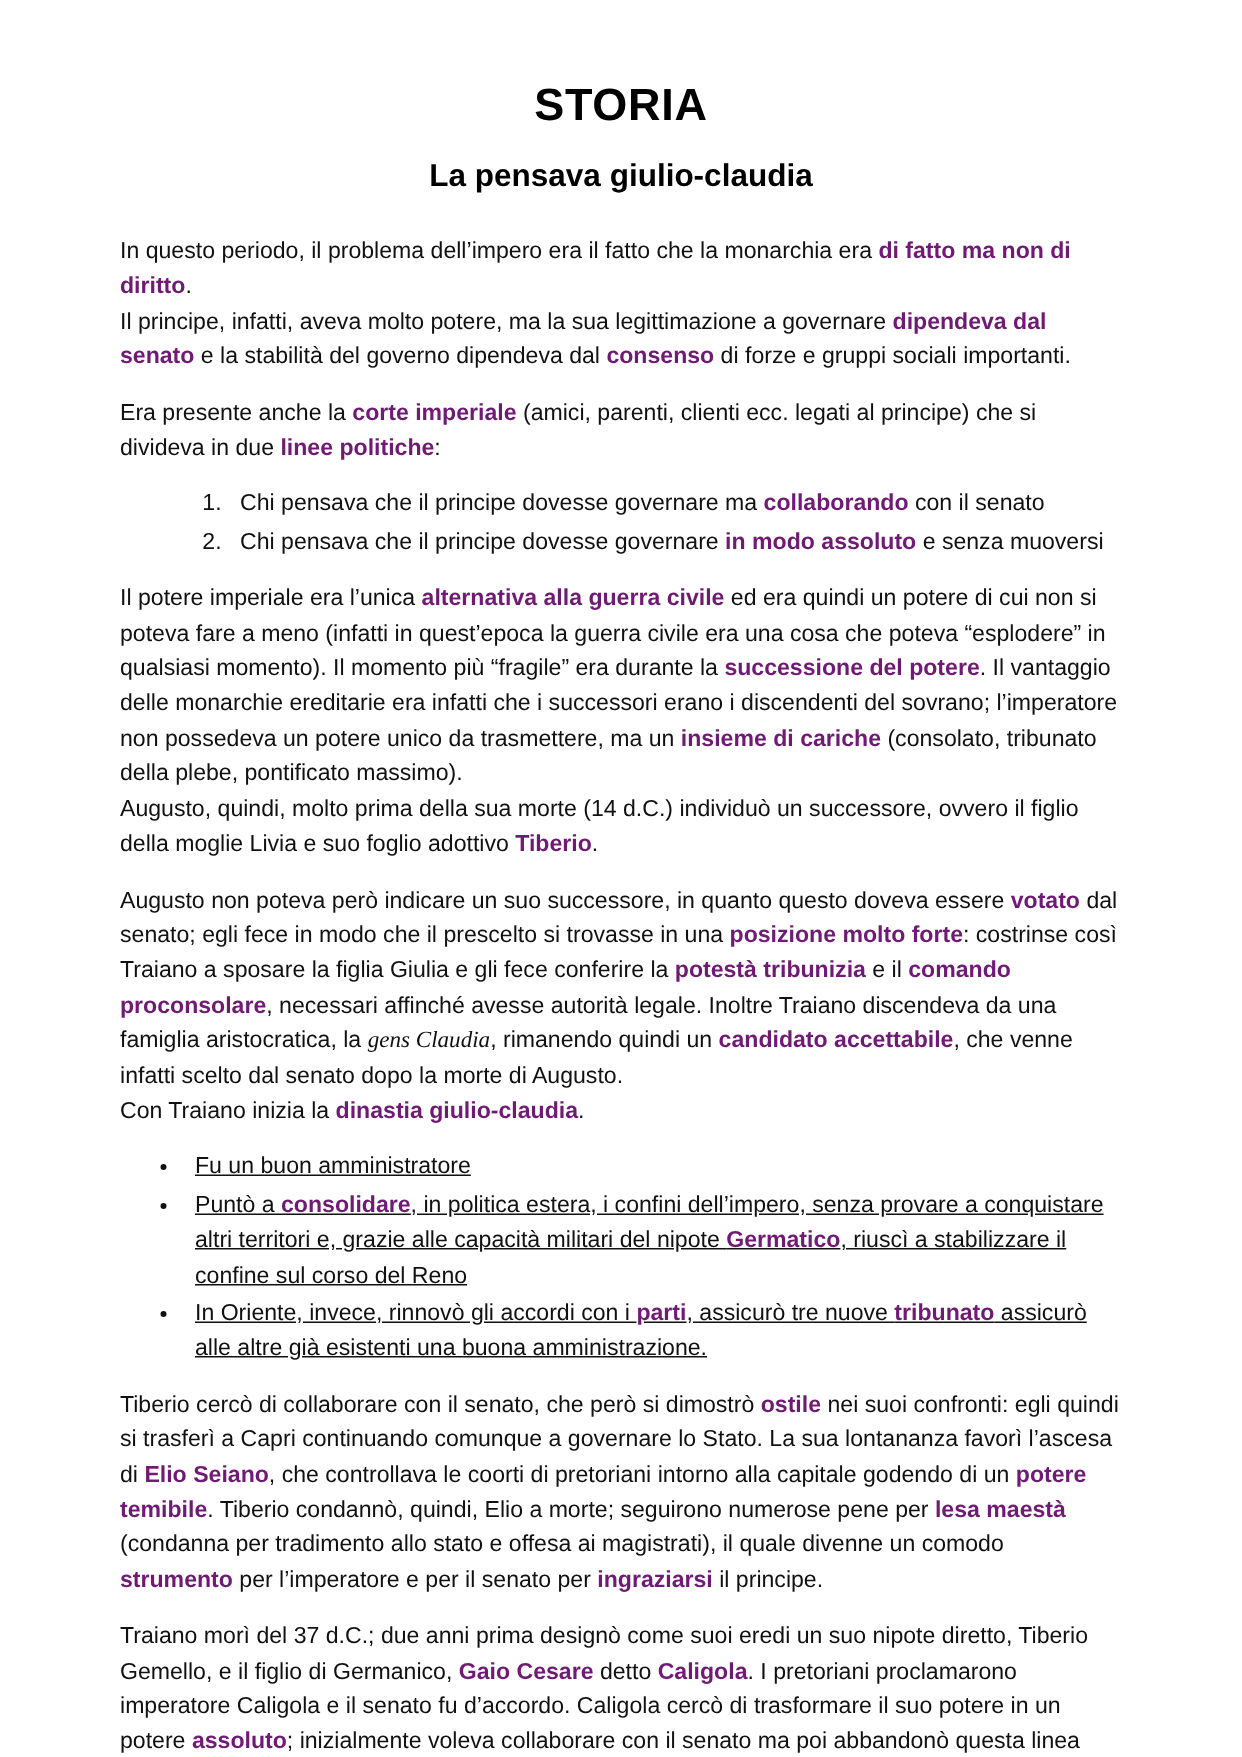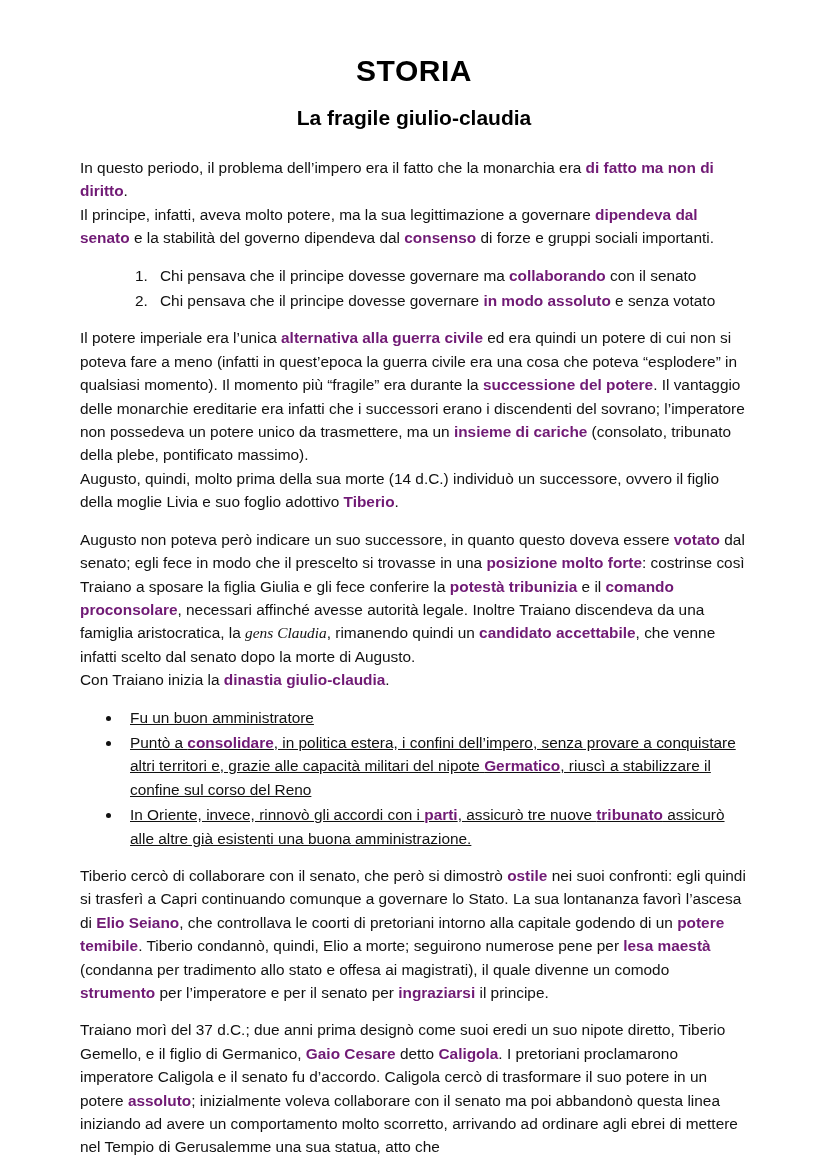--- a/index.html
+++ b/index.html
@@ -55,26 +55,27 @@
     margin: 0 0 2px 0;
   }
   .b { font-weight: 700; color: #701a75; }
   .i { font-style: italic; font-family: Liberation Serif, serif; }
 </style>
 </head>
 <body>
 
 <div class="page">
   <h1 class="doc-title">STORIA</h1>
-  <h2 class="doc-subtitle">La fragile giulio-claudia</h2>
+  <h2 class="doc-subtitle">La pensava giulio-claudia</h2>
   <div class="doc-body">
       <p><span>In questo periodo, il problema dell’impero era il fatto che la monarchia era </span><span class="b">di fatto ma non di diritto</span><span>.</span><br><span>Il principe, infatti, aveva molto potere, ma la sua legittimazione a governare </span><span class="b">dipendeva dal senato</span><span> e la stabilità del governo dipendeva dal </span><span class="b">consenso</span><span> di forze e gruppi sociali importanti.</span></p>
+      <p><span>Era presente anche la </span><span class="b">corte imperiale</span><span> (amici, parenti, clienti ecc. legati al principe) che si divideva in due </span><span class="b">linee politiche</span><span>:</span></p>
       <ol>
         <li><span>Chi pensava che il principe dovesse governare ma </span><span class="b">collaborando</span><span> con il senato</span></li>
-        <li><span>Chi pensava che il principe dovesse governare </span><span class="b">in modo assoluto</span><span> e senza votato</span></li>
+        <li><span>Chi pensava che il principe dovesse governare </span><span class="b">in modo assoluto</span><span> e senza muoversi</span></li>
       </ol>
       <p><span>Il potere imperiale era l’unica </span><span class="b">alternativa alla guerra civile</span><span> ed era quindi un potere di cui non si poteva fare a meno (infatti in quest’epoca la guerra civile era una cosa che poteva “esplodere” in qualsiasi momento). Il momento più “fragile” era durante la </span><span class="b">successione del potere</span><span>. Il vantaggio delle monarchie ereditarie era infatti che i successori erano i discendenti del sovrano; l’imperatore non possedeva un potere unico da trasmettere, ma un </span><span class="b">insieme di cariche</span><span> (consolato, tribunato della plebe, pontificato massimo).</span><br><span>Augusto, quindi, molto prima della sua morte (14 d.C.) individuò un successore, ovvero il figlio della moglie Livia e suo foglio adottivo </span><span class="b">Tiberio</span><span>.</span></p>
       <p><span>Augusto non poteva però indicare un suo successore, in quanto questo doveva essere </span><span class="b">votato</span><span> dal senato; egli fece in modo che il prescelto si trovasse in una </span><span class="b">posizione molto forte</span><span>: costrinse così Traiano a sposare la figlia Giulia e gli fece conferire la </span><span class="b">potestà tribunizia</span><span> e il </span><span class="b">comando proconsolare</span><span>, necessari affinché avesse autorità legale. Inoltre Traiano discendeva da una famiglia aristocratica, la </span><span class="i">gens Claudia</span><span>, rimanendo quindi un </span><span class="b">candidato accettabile</span><span>, che venne infatti scelto dal senato dopo la morte di Augusto.</span><br><span>Con Traiano inizia la </span><span class="b">dinastia giulio-claudia</span><span>.</span></p>
       <ul>
         <li><span>Fu un buon amministratore</span></li>
         <li><span>Puntò a </span><span class="b">consolidare</span><span>, in politica estera, i confini dell’impero, senza provare a conquistare altri territori e, grazie alle capacità militari del nipote </span><span class="b">Germatico</span><span>, riuscì a stabilizzare il confine sul corso del Reno</span></li>
         <li><span>In Oriente, invece, rinnovò gli accordi con i </span><span class="b">parti</span><span>, assicurò tre nuove </span><span class="b">tribunato</span><span> assicurò alle altre già esistenti una buona amministrazione.</span></li>
       </ul>
       <p><span>Tiberio cercò di collaborare con il senato, che però si dimostrò </span><span class="b">ostile</span><span> nei suoi confronti: egli quindi si trasferì a Capri continuando comunque a governare lo Stato. La sua lontananza favorì l’ascesa di </span><span class="b">Elio Seiano</span><span>, che controllava le coorti di pretoriani intorno alla capitale godendo di un </span><span class="b">potere temibile</span><span>. Tiberio condannò, quindi, Elio a morte; seguirono numerose pene per </span><span class="b">lesa maestà</span><span> (condanna per tradimento allo stato e offesa ai magistrati), il quale divenne un comodo </span><span class="b">strumento</span><span> per l’imperatore e per il senato per </span><span class="b">ingraziarsi</span><span> il principe.</span></p>
       <p><span>Traiano morì del 37 d.C.; due anni prima designò come suoi eredi un suo nipote diretto, Tiberio Gemello, e il figlio di Germanico, </span><span class="b">Gaio Cesare</span><span> detto </span><span class="b">Caligola</span><span>. I pretoriani proclamarono imperatore Caligola e il senato fu d’accordo. Caligola cercò di trasformare il suo potere in un potere </span><span class="b">assoluto</span><span>; inizialmente voleva collaborare con il senato ma poi abbandonò questa linea iniziando ad avere un comportamento molto scorretto, arrivando ad ordinare agli ebrei di mettere nel Tempio di Gerusalemme una sua statua, atto che</span></p>

